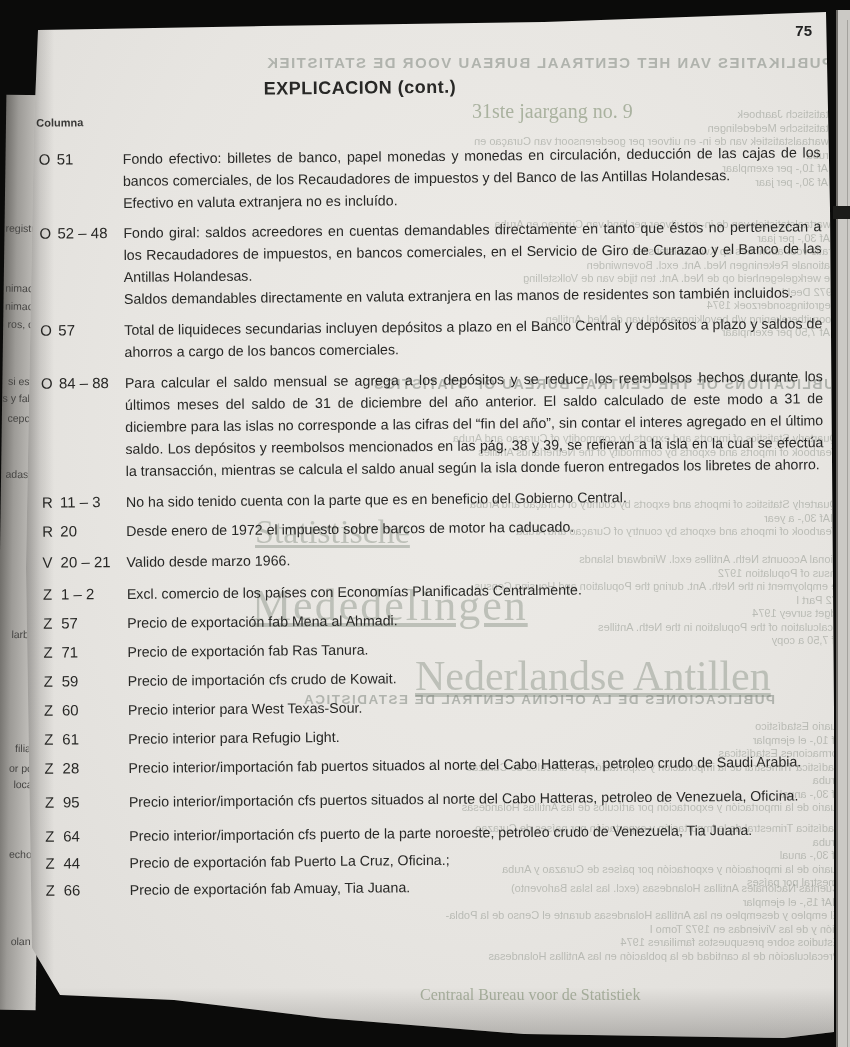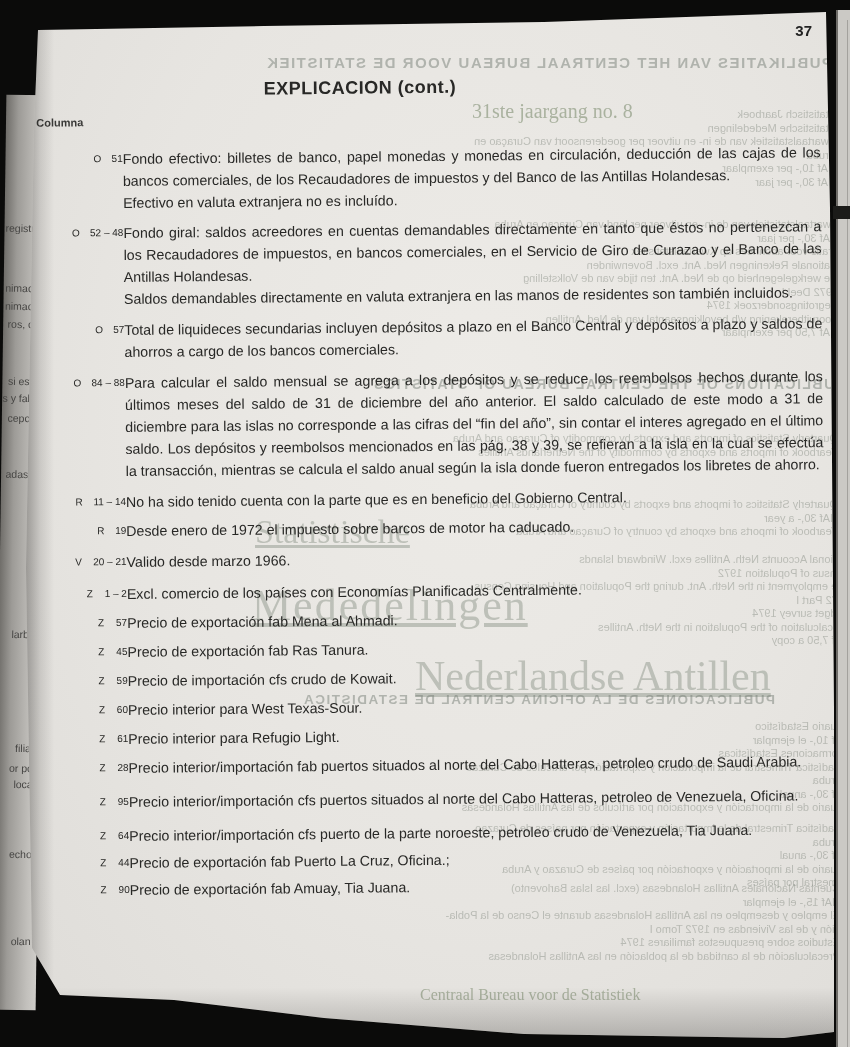--- a/index.html
+++ b/index.html
@@ -41,21 +41,21 @@
 
   
   .content{position:absolute;left:0;top:0;right:0;bottom:0;z-index:2;
     transform:rotate(-0.55deg);transform-origin:90px 80px;color:#282826;}
   .pageno{position:absolute;top:14px;right:34px;font-size:15px;font-weight:bold;z-index:3;color:#222;}
   .title{position:absolute;top:72px;left:0;right:150px;text-align:center;
     font-size:18px;font-weight:bold;letter-spacing:0.5px;}
   .columna{position:absolute;top:108px;left:12px;font-size:11px;font-weight:bold;color:#3a3a38;}
   .rows{position:absolute;top:140px;left:14px;right:26px;}
   .row{display:flex;align-items:flex-start;}
-  .code{flex:0 0 84px;font-size:10px;line-height:22px;display:flex;justify-content:flex-end;}
+  .code{flex:0 0 84px;font-size:15px;line-height:22px;display:flex;}
   .code .ltr{width:18px;}
   .txt{flex:1;font-size:14.2px;line-height:22px;text-align:justify;}
   .txt p{margin:0;}
 </style>
 </head>
 <body>
 <div class="stage">
 
   <div class="prev-strip">
     <div class="frag" style="top:127px">registro</div>
@@ -70,21 +70,21 @@
     <div class="frag" style="top:647px">filial</div>
     <div class="frag" style="top:667px">or po</div>
     <div class="frag" style="top:683px">loca</div>
     <div class="frag" style="top:753px">echo</div>
     <div class="frag" style="top:840px">olan</div>
   </div>
 
   <div class="page">
 
     <div class="ghost mir gbold" style="top:46px;left:36px;width:772px;font-size:15px">PUBLIKATIES VAN HET CENTRAAL BUREAU VOOR DE STATISTIEK</div>
-    <div class="ghost ggreen" style="top:92px;left:448px;font-size:20px">31ste jaargang no. 8</div>
+    <div class="ghost ggreen" style="top:92px;left:448px;font-size:20px">31ste jaargang no. 9</div>
     <div class="ghost mir gsm" style="top:100px;left:420px;width:392px">Statistisch Jaarboek
 Statistische Mededelingen
 Kwartaalstatistiek van de in- en uitvoer per goederensoort van Curaçao en Aruba
 NAf 10,- per exemplaar
 NAf 30,- per jaar</div>
     <div class="ghost mir gsm" style="top:210px;left:356px;width:458px">Kwartaalstatistiek van de in- en uitvoer per land van Curaçao en Aruba
 NAf 30,- per jaar
 gratis voor abonnees op Kwartaalstatistiek
 Nationale Rekeningen Ned. Ant. excl. Bovenwinden
 De werkgelegenheid op de Ned. Ant. ten tijde van de Volkstelling
@@ -122,21 +122,21 @@
 Anuario de la importación y exportación por países de Curazao y Aruba
 Trimestral por países</div>
     <div class="ghost mir gsm" style="top:874px;left:216px;width:600px">Cuentas Nacionales Antillas Holandesas (excl. las Islas Barlovento)
 NAf 15,- el ejemplar
 El empleo y desempleo en las Antillas Holandesas durante el Censo de la Pobla-
 ción y de las Viviendas en 1972 Tomo I
 Estudios sobre presupuestos familiares 1974
 Precalculación de la cantidad de la población en las Antillas Holandesas</div>
     <div class="ghost ggreen" style="top:978px;left:396px;font-size:16px">Centraal Bureau voor de Statistiek</div>
 
-    <div class="pageno">37</div>
+    <div class="pageno">75</div>
 
     <div class="content">
       <div class="title">EXPLICACION (cont.)</div>
       <div class="columna">Columna</div>
 
       <div class="rows">
         <div class="row" style="margin-bottom:8px">
           <div class="code">
               <span class="ltr">O</span>
               <span>51</span>
@@ -170,30 +170,30 @@
               <span class="ltr">O</span>
               <span>84 – 88</span>
             </div>
           <div class="txt">
               <p>Para calcular el saldo mensual se agrega a los depósitos y se reduce los reembolsos hechos durante los últimos meses del saldo de 31 de diciembre del año anterior. El saldo calculado de este modo a 31 de diciembre para las islas no corresponde a las cifras del “fin del año”, sin contar el interes agregado en el último saldo. Los depósitos y reembolsos mencionados en las pág. 38 y 39, se refieran a la isla en la cual se efectúa la transacción, mientras se calcula el saldo anual según la isla donde fueron entregados los libretes de ahorro.</p>
             </div>
         </div>
         <div class="row" style="margin-bottom:7px">
           <div class="code">
               <span class="ltr">R</span>
-              <span>11 – 14</span>
+              <span>11 – 3</span>
             </div>
           <div class="txt">
               <p>No ha sido tenido cuenta con la parte que es en beneficio del Gobierno Central.</p>
             </div>
         </div>
         <div class="row" style="margin-bottom:9px">
           <div class="code">
               <span class="ltr">R</span>
-              <span>19</span>
+              <span>20</span>
             </div>
           <div class="txt">
               <p>Desde enero de 1972 el impuesto sobre barcos de motor ha caducado.</p>
             </div>
         </div>
         <div class="row" style="margin-bottom:10px">
           <div class="code">
               <span class="ltr">V</span>
               <span>20 – 21</span>
             </div>
@@ -215,21 +215,21 @@
               <span class="ltr">Z</span>
               <span>57</span>
             </div>
           <div class="txt">
               <p>Precio de exportación fab Mena al Ahmadi.</p>
             </div>
         </div>
         <div class="row" style="margin-bottom:7px">
           <div class="code">
               <span class="ltr">Z</span>
-              <span>45</span>
+              <span>71</span>
             </div>
           <div class="txt">
               <p>Precio de exportación fab Ras Tanura.</p>
             </div>
         </div>
         <div class="row" style="margin-bottom:7px">
           <div class="code">
               <span class="ltr">Z</span>
               <span>59</span>
             </div>
@@ -287,21 +287,21 @@
               <span class="ltr">Z</span>
               <span>44</span>
             </div>
           <div class="txt">
               <p>Precio de exportación fab Puerto La Cruz, Oficina.;</p>
             </div>
         </div>
         <div class="row">
           <div class="code">
               <span class="ltr">Z</span>
-              <span>90</span>
+              <span>66</span>
             </div>
           <div class="txt">
               <p>Precio de exportación fab Amuay, Tia Juana.</p>
             </div>
         </div>
       </div>
     </div>
 
     <div class="crease"></div>
     <div class="bottom-shade"></div>

